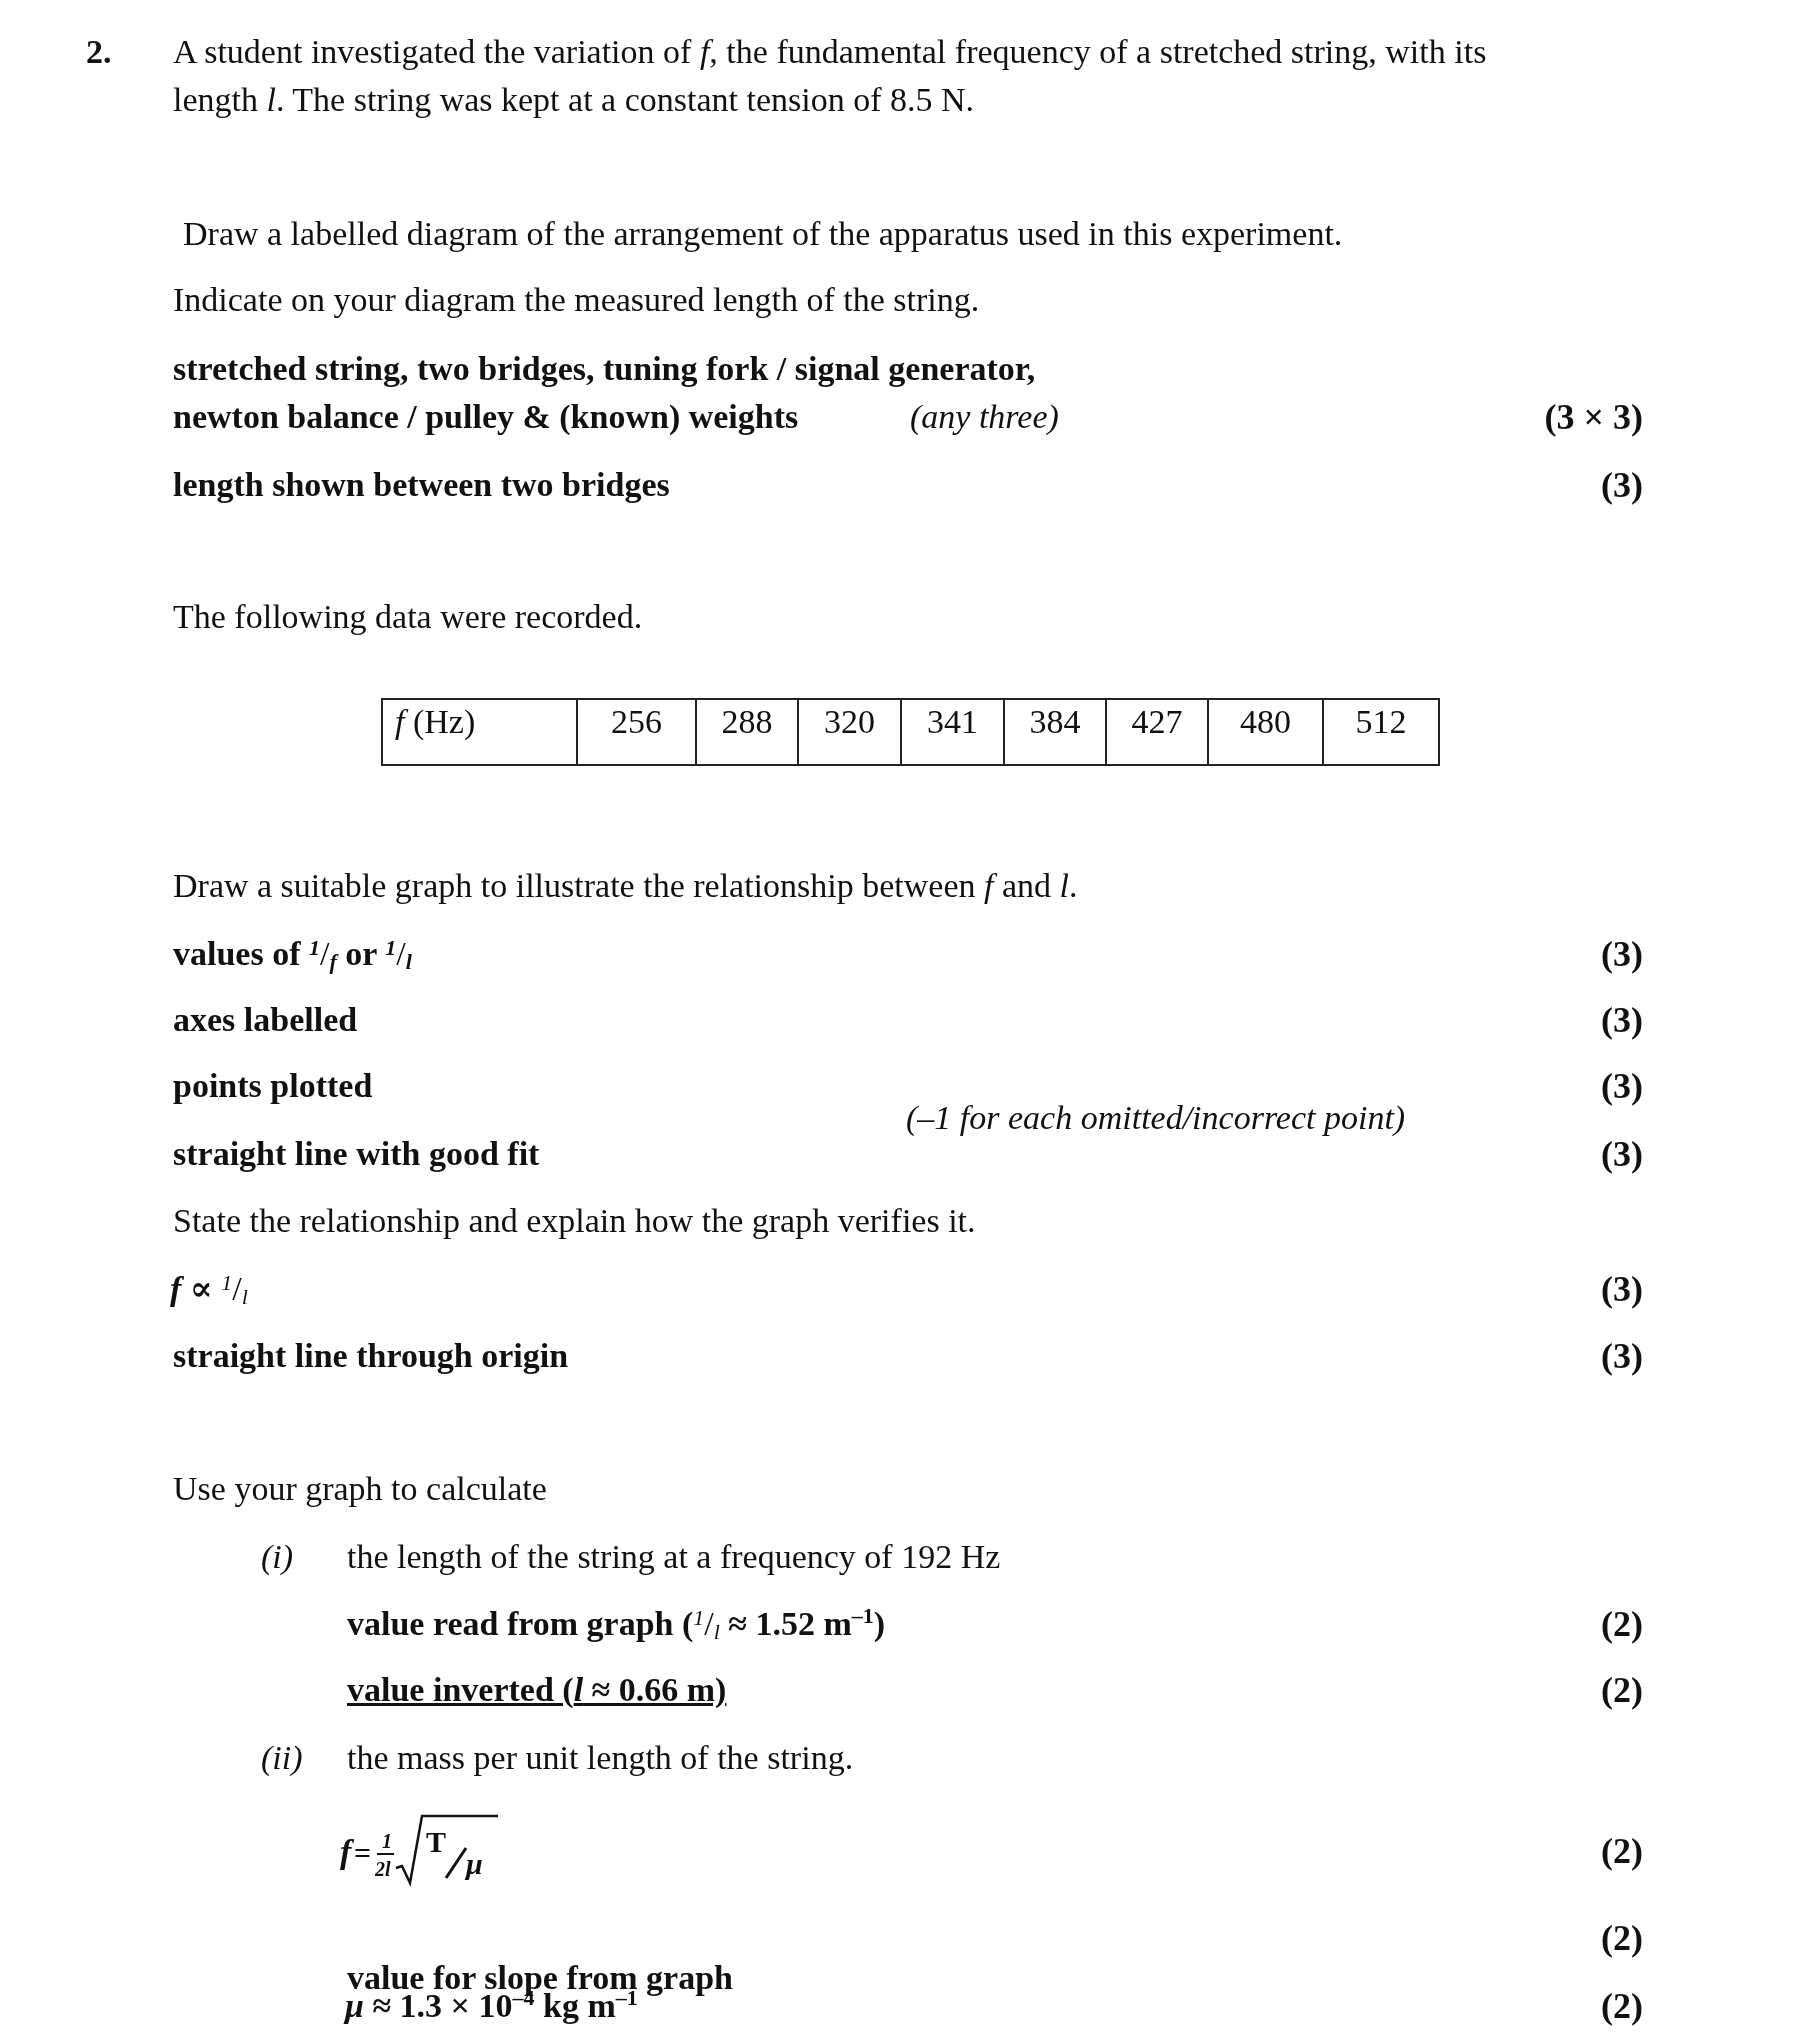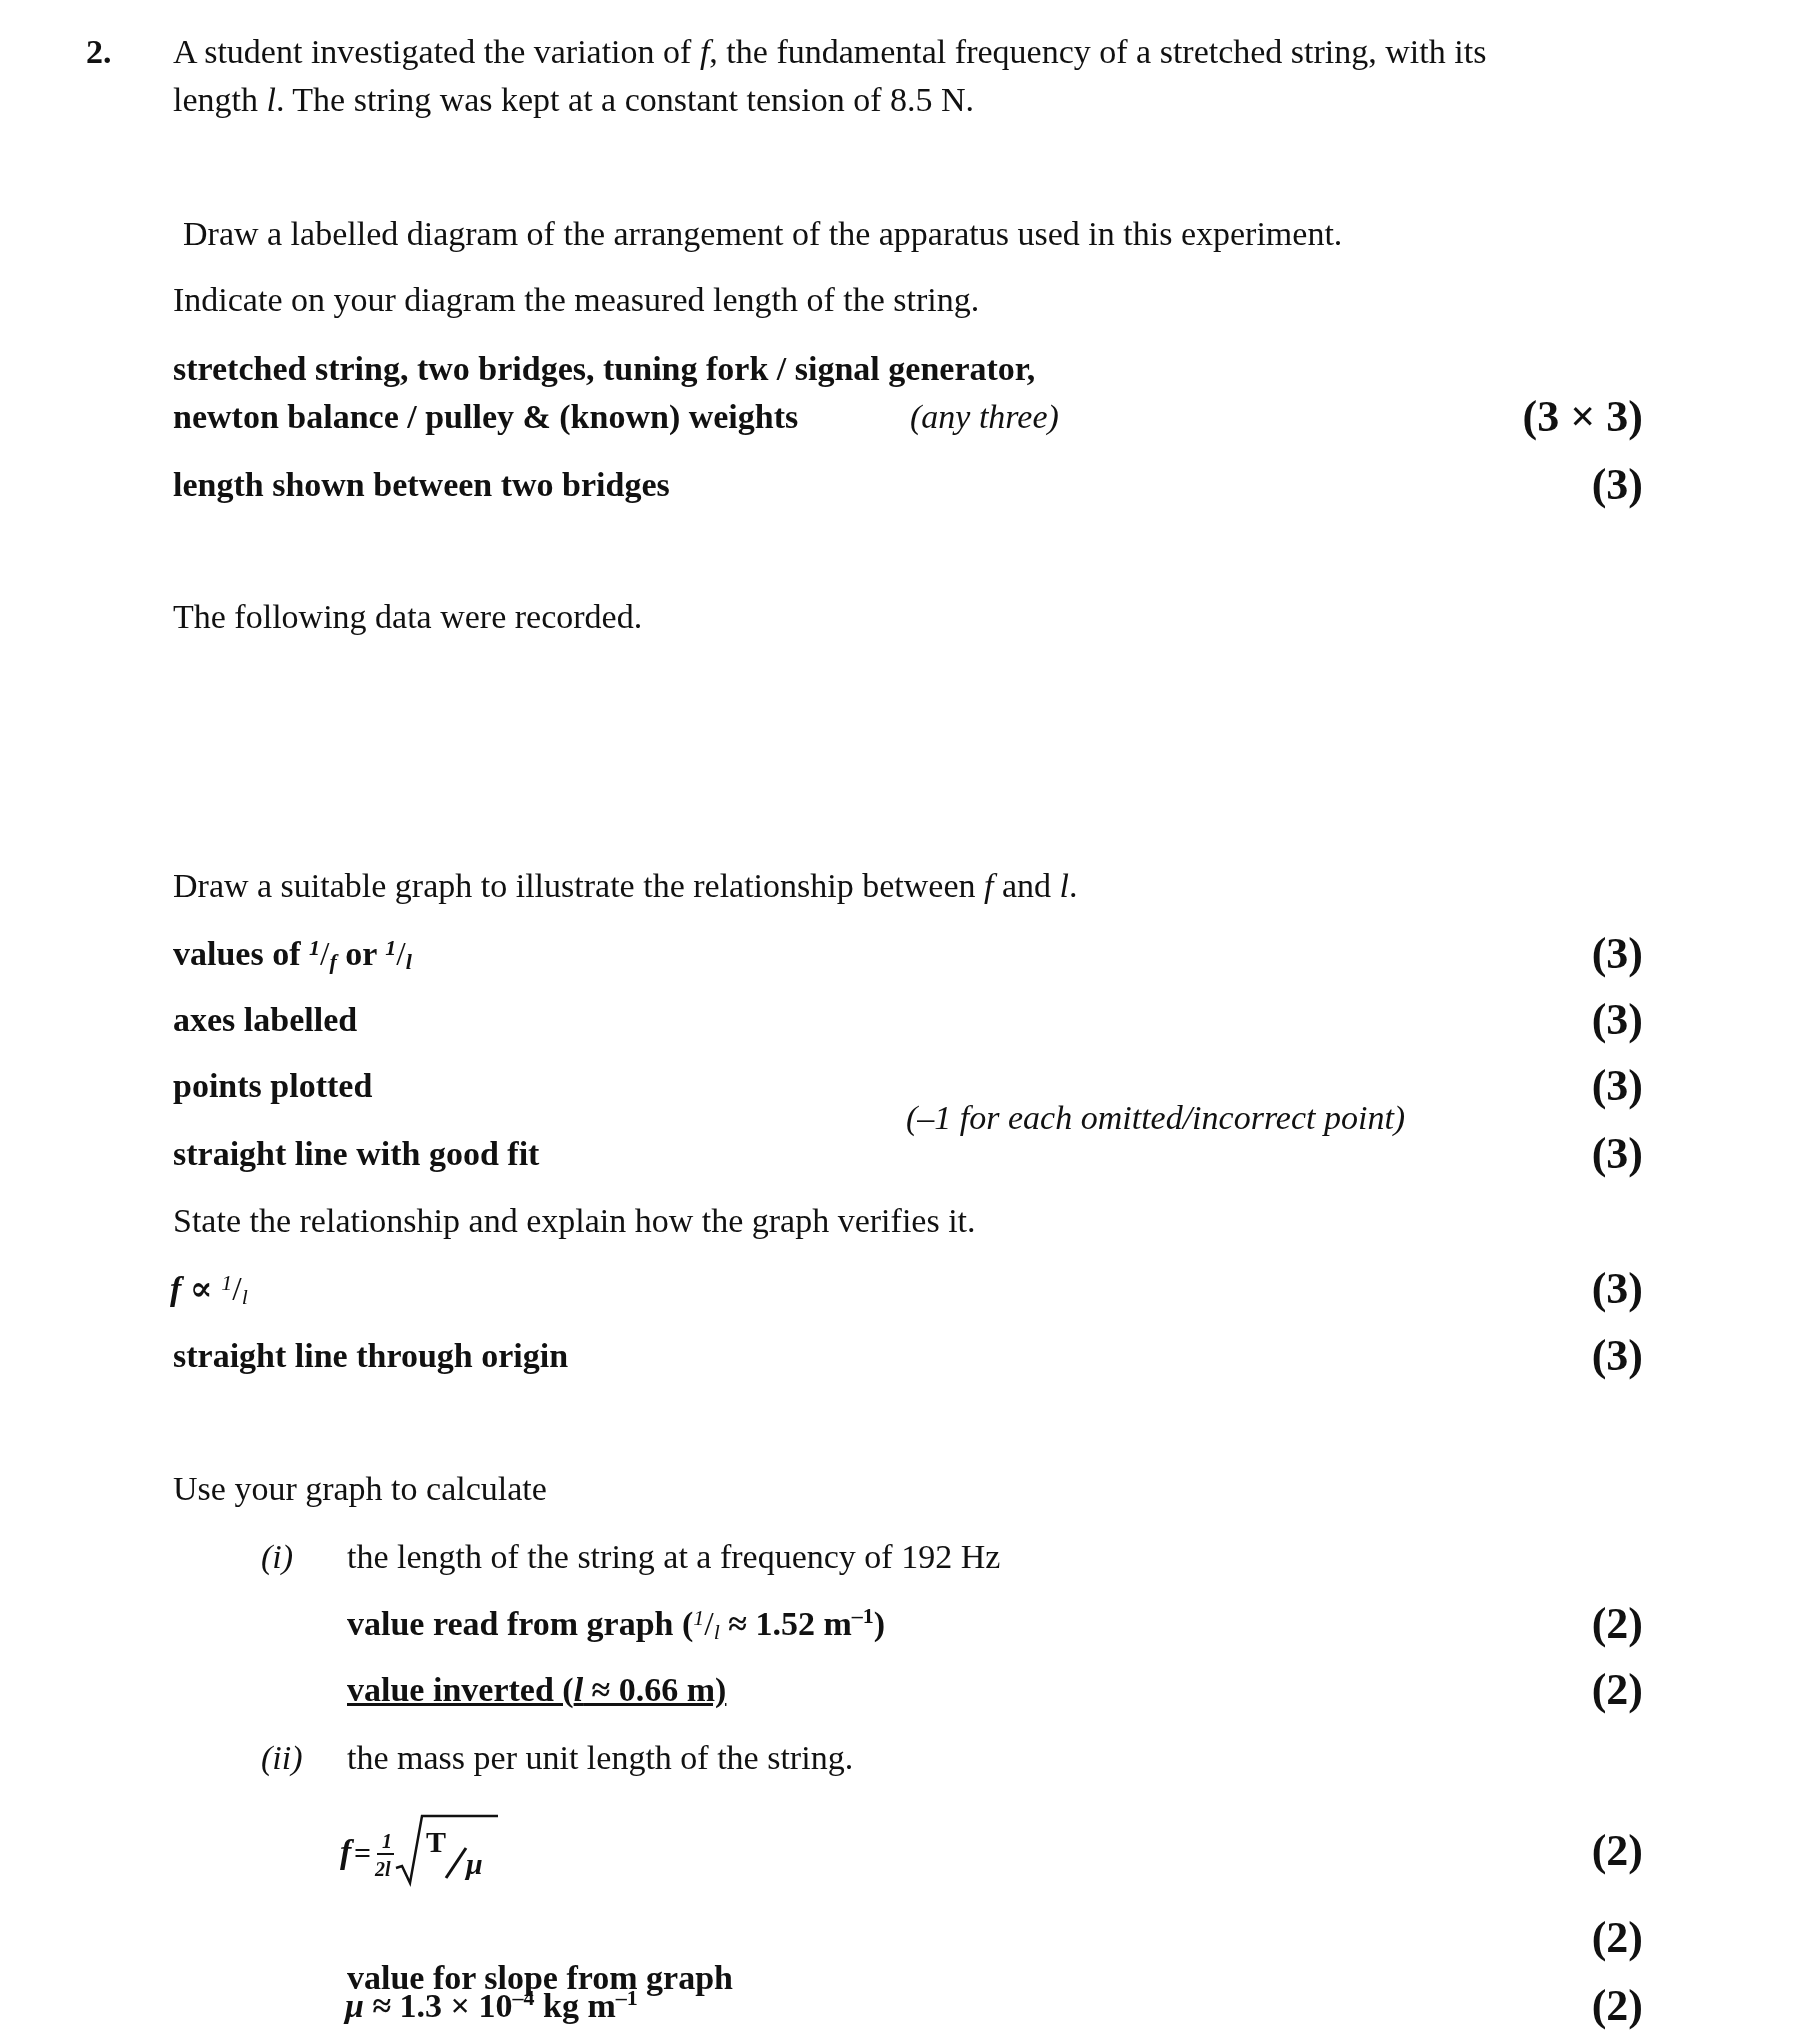--- a/index.html
+++ b/index.html
@@ -1,21 +1,21 @@
 <!DOCTYPE html>
 <html><head>
 <meta charset="utf-8">
 <style>
   html, body { margin:0; padding:0; background:#ffffff; }
   body { width:1819px; height:2032px; position:relative; overflow:hidden;
          font-family:"Liberation Serif", "DejaVu Serif", serif; color:#111; }
   .ln { position:absolute; font-size:34px; line-height:40px; white-space:nowrap; }
   .b { font-weight:bold; }
   .i { font-style:italic; }
-  .mark { position:absolute; right:176px; font-size:44px; line-height:40px; font-weight:bold; white-space:nowrap; text-align:left; }
+  .mark { position:absolute; right:176px; font-size:36px; line-height:40px; font-weight:bold; white-space:nowrap; text-align:left; }
   .frac { font-style:italic; font-size:22px; position:relative; top:-10px; }
   .fracb { font-style:italic; font-size:22px; position:relative; top:4px; }
   .slash { font-weight:normal; }
   sup { font-size:22px; line-height:0; }
   table.data { position:absolute; left:381px; top:698px; border-collapse:collapse;
                font-size:34px; }
   table.data td { border:2px solid #222; height:64px; padding:0; text-align:center; vertical-align:top; padding-top:0px; line-height:44px; }
   table.data td.hdr { text-align:left; padding-left:12px; }
   .formula { position:absolute; left:338px; top:1808px; height:80px; width:170px; }
 </style>
@@ -32,20 +32,31 @@
 <div class="ln b" style="left:173px; top:397px;">newton balance / pulley &amp; (known) weights</div>
 <div class="ln i" style="left:910px; top:397px;">(any three)</div>
 <div class="mark" style="top:397px;">(3 × 3)</div>
 <div class="ln b" style="left:173px; top:465px;">length shown between two bridges</div>
 <div class="mark" style="top:465px;">(3)</div>
 
 <div class="ln" style="left:173px; top:597px;">The following data were recorded.</div>
 
 <table class="data">
   <tbody>
+      <tr>
+    <td class="hdr" style="width:181px;"><span class="i">f</span><span> (Hz)</span></td>
+    <td style="width:117px;">256</td>
+    <td style="width:100px;">288</td>
+    <td style="width:101px;">320</td>
+    <td style="width:101px;">341</td>
+    <td style="width:100px;">384</td>
+    <td style="width:100px;">427</td>
+    <td style="width:113px;">480</td>
+    <td style="width:114px;">512</td>
+  </tr>
 </tbody>
   </table>
 
 <div class="ln" style="left:173px; top:866px;"><span>Draw a suitable graph to illustrate the relationship between </span><span class="i">f</span><span> and </span><span class="i">l</span><span>.</span></div>
 
 <div class="ln b" style="left:173px; top:934px;"><span>values of </span><span class="frac">1</span><span class="slash">/</span><span class="fracb">f</span><span> or </span><span class="frac">1</span><span class="slash">/</span><span class="fracb">l</span></div>
 <div class="mark" style="top:934px;">(3)</div>
 
 <div class="ln b" style="left:173px; top:1000px;">axes labelled</div>
 <div class="mark" style="top:1000px;">(3)</div>

